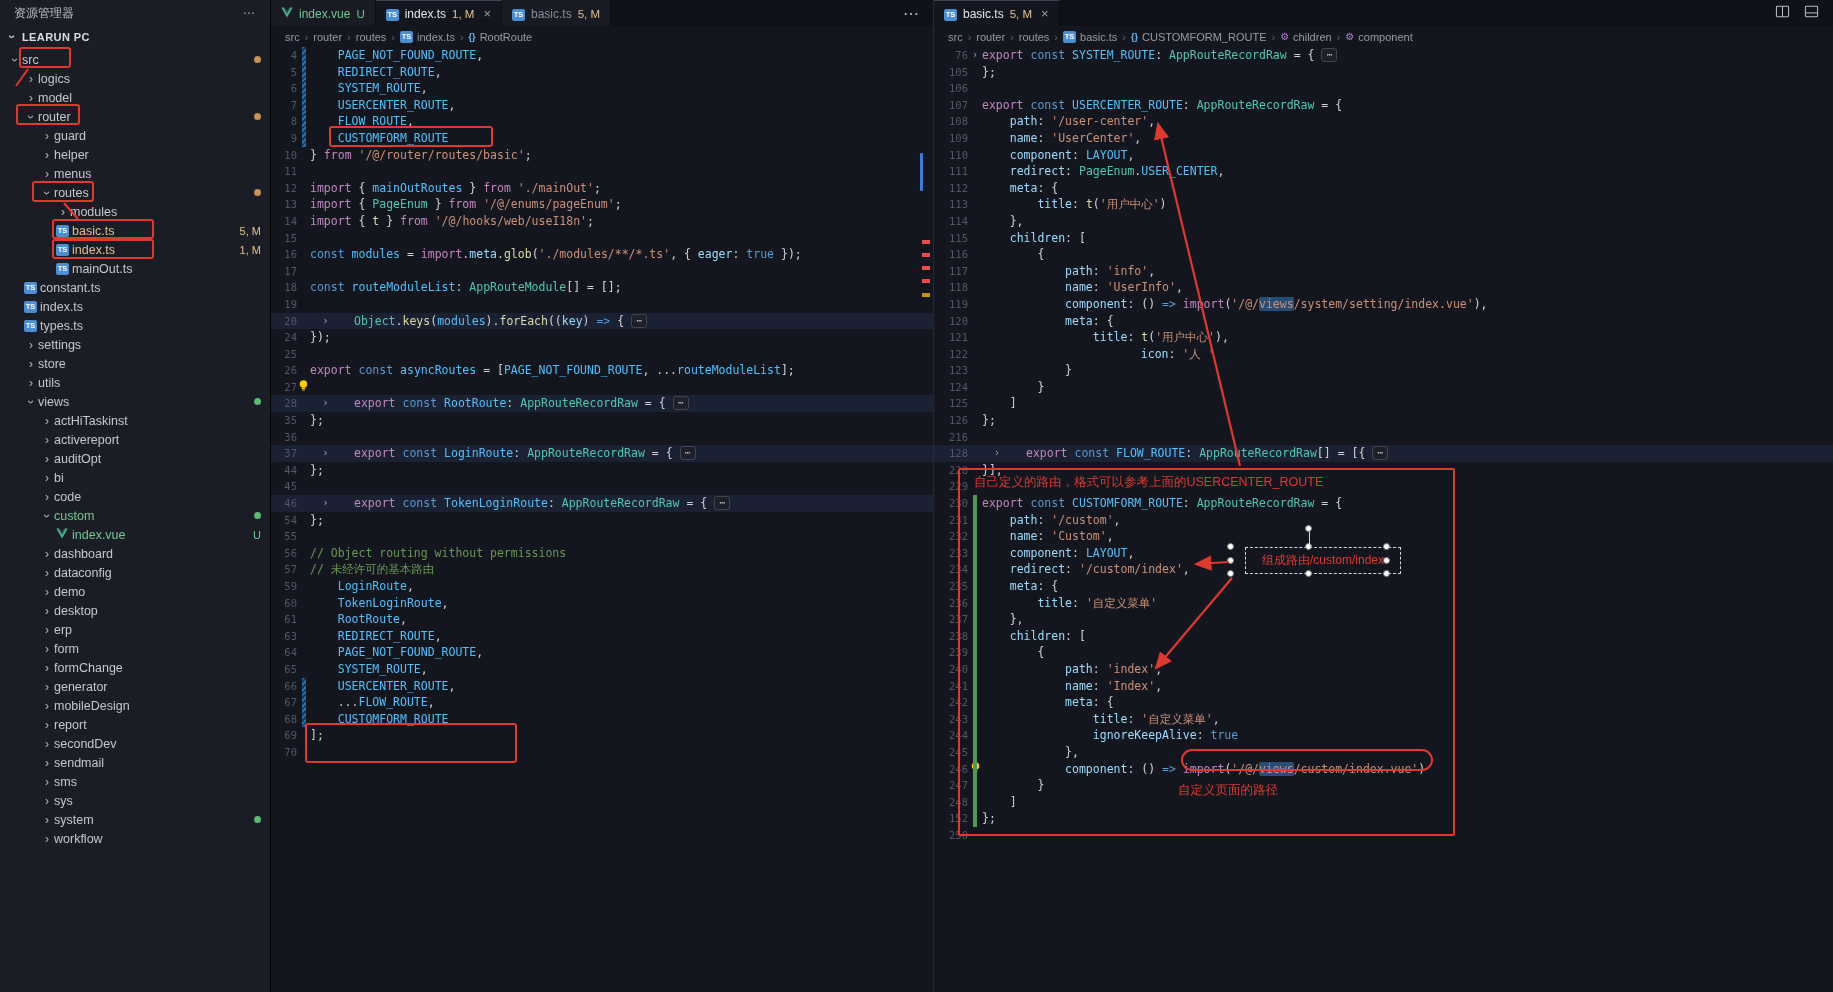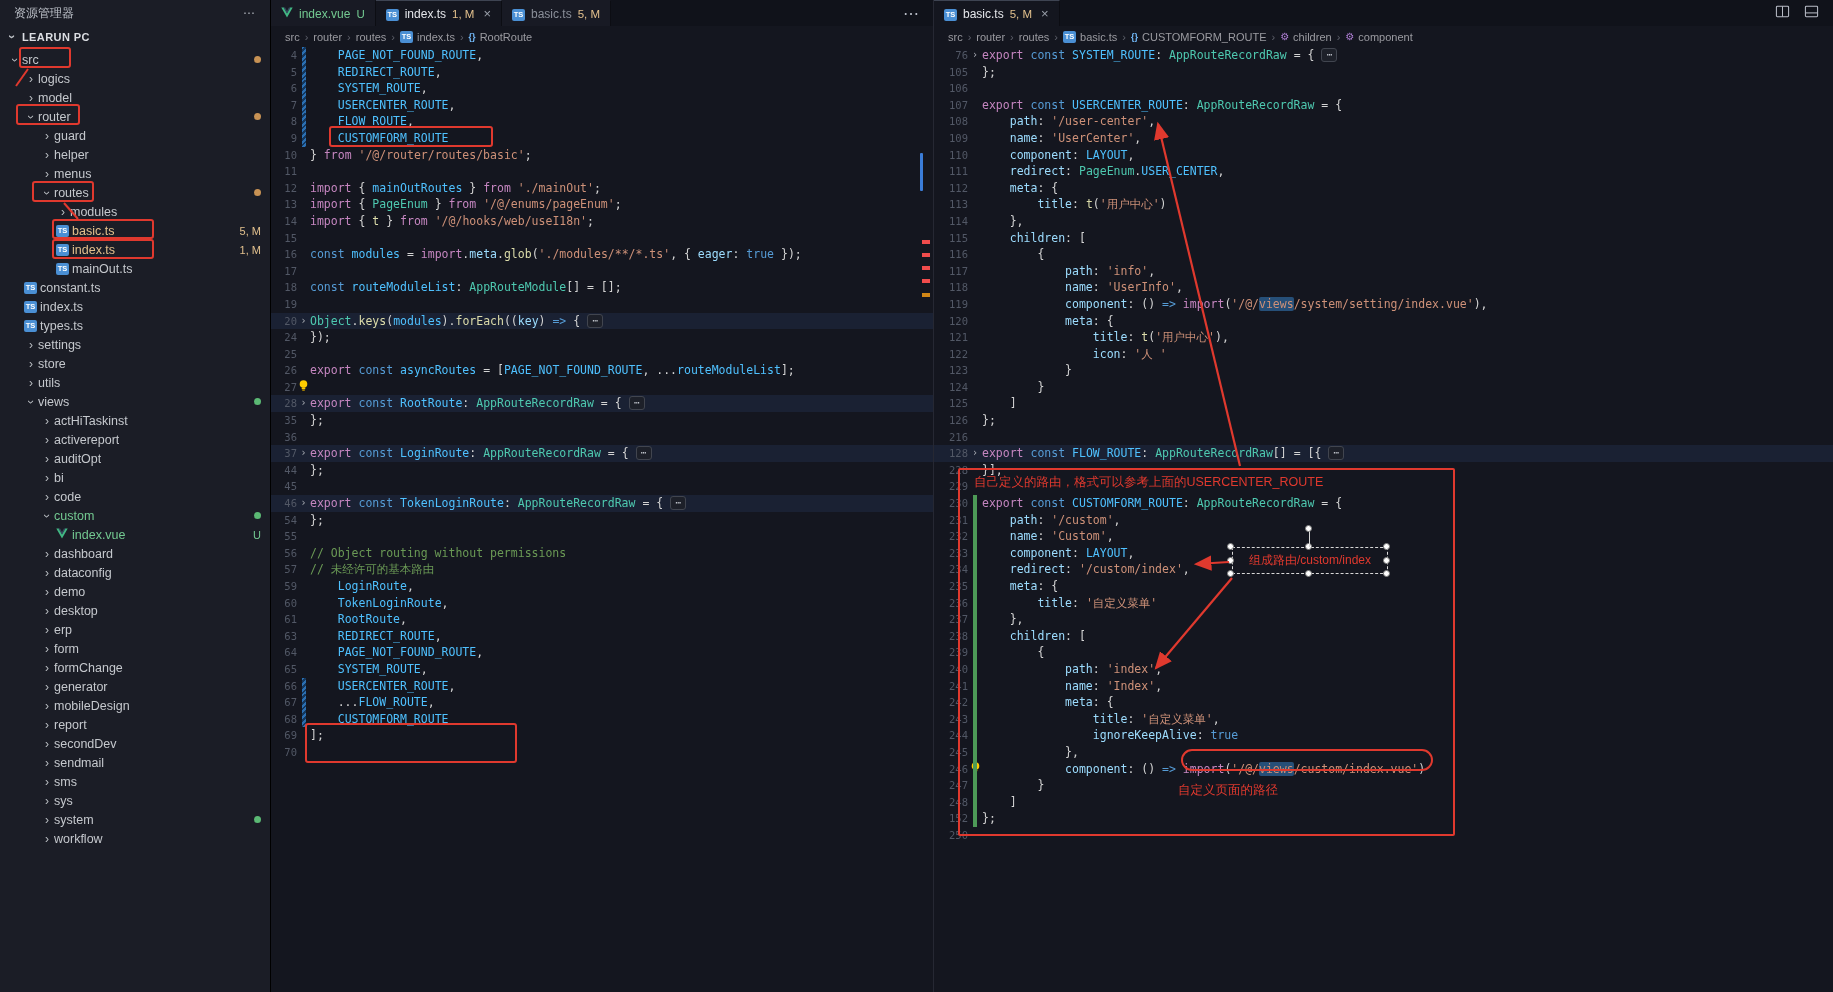--- a/index.html
+++ b/index.html
@@ -36,21 +36,21 @@
   .tab .close{color:#9aa0aa;font-size:13px;margin-left:3px;}
   .tab-actions{margin-left:auto;display:flex;align-items:center;gap:14px;padding-right:14px;color:#b9bdc7;}
   .crumbs{height:21px;display:flex;align-items:center;gap:5px;padding-left:14px;font-size:11px;color:#9b9ba1;}
   .crumb{display:flex;align-items:center;gap:4px;cursor:pointer;}
   .crumb-sep{color:#5e616b;}
   .sym-brackets{color:#75beff;font-size:9px;font-weight:bold;}
   .sym-prop{color:#b180d7;font-size:10px;}
   
   .lines{font-family:"DejaVu Sans Mono",monospace;font-size:11.5px;}
   .row{display:flex;height:16.6px;line-height:16.6px;position:relative;}
-  .row.hl{background:rgba(64,105,180,0.14);}
+  .row.hl{background:rgba(64,105,180,0.14);gap:22px;}
   .lnum{text-align:right;color:#525866;font-size:10.5px;flex-shrink:0;}
   .pane-m .lnum{width:26px;} .pane-r .lnum{width:34px;}
   .chev{flex-shrink:0;text-align:center;color:#a9adb5;font-size:10px;position:relative;}
   .pane-m .chev{width:13px;} .pane-r .chev{width:14px;}
   .gitbar{position:absolute;top:0;bottom:0;width:4px;}
   .pane-m .gitbar{left:31px;} .pane-r .gitbar{left:39px;}
   .gitbar.gm{background:repeating-linear-gradient(135deg,#2b6fb2 0 2px,#14375c 2px 4px);}
   .gitbar.ga{background:#4d9a57;}
   .codecell{white-space:pre;flex:1;color:#d4d4d4;}
   .wordhl{background:#264f78;border-radius:2px;}
@@ -764,21 +764,21 @@
             <div class="codecell"><span style="color: rgb(212, 212, 212);">            </span><span style="color: rgb(156, 220, 254);">meta</span><span style="color: rgb(212, 212, 212);">: {</span></div>
           </div>
           <div class="row">
             <div class="lnum">121</div>
             <div class="chev"></div>
             <div class="codecell"><span style="color: rgb(212, 212, 212);">                </span><span style="color: rgb(156, 220, 254);">title</span><span style="color: rgb(212, 212, 212);">: </span><span style="color: rgb(220, 220, 170);">t</span><span style="color: rgb(212, 212, 212);">(</span><span style="color: rgb(206, 145, 120);">'用户中心'</span><span style="color: rgb(212, 212, 212);">),</span></div>
           </div>
           <div class="row">
             <div class="lnum">122</div>
             <div class="chev"></div>
-            <div class="codecell"><span style="color: rgb(212, 212, 212);">                </span><span style="color: rgb(156, 220, 254);">icon</span><span style="color: rgb(212, 212, 212);">: </span><span style="color: rgb(206, 145, 120);">'人 '</span></div>
+            <div class="codecell"><span style="color: rgb(212, 212, 212);">                </span><span style="color: rgb(156, 220, 254); margin-left: 48px;">icon</span><span style="color: rgb(212, 212, 212);">: </span><span style="color: rgb(206, 145, 120);">'人 '</span></div>
           </div>
           <div class="row">
             <div class="lnum">123</div>
             <div class="chev"></div>
             <div class="codecell"><span style="color: rgb(212, 212, 212);">            }</span></div>
           </div>
           <div class="row">
             <div class="lnum">124</div>
             <div class="chev"></div>
             <div class="codecell"><span style="color: rgb(212, 212, 212);">        }</span></div>
@@ -941,21 +941,21 @@
             <div class="lnum">250</div>
             <div class="chev"></div>
             <div class="codecell"></div>
           </div>
         </div>
         <div class="overlay">
           <div class="abox" style="left: 24px; top: 468px; width: 497px; height: 368px; border-radius: 2px;"></div>
           <div class="abox" style="left: 247px; top: 749px; width: 252px; height: 22px; border-radius: 11px;"></div>
           <div class="atext" style="left: 40px; top: 474px;">自己定义的路由，格式可以参考上面的USERCENTER_ROUTE</div>
           <div class="atext" style="left: 244px; top: 782px;">自定义页面的路径</div>
-          <div class="atbox" style="left: 298px; top: 547px; width: 156px; height: 27px;">组成路由/custom/index</div>
+          <div class="atbox" style="left: 311px; top: 547px; width: 156px; height: 27px;">组成路由/custom/index</div>
           <div class="handle" style="left: 293px; top: 543px;"></div>
           <div class="handle" style="left: 371px; top: 543px;"></div>
           <div class="handle" style="left: 449px; top: 543px;"></div>
           <div class="handle" style="left: 293px; top: 556.5px;"></div>
           <div class="handle" style="left: 449px; top: 556.5px;"></div>
           <div class="handle" style="left: 293px; top: 570px;"></div>
           <div class="handle" style="left: 371px; top: 570px;"></div>
           <div class="handle" style="left: 449px; top: 570px;"></div>
           <div class="stem" style="left: 375px; top: 531px; height: 16px;"></div>
           <div class="handle" style="left: 371px; top: 525px;"></div>

